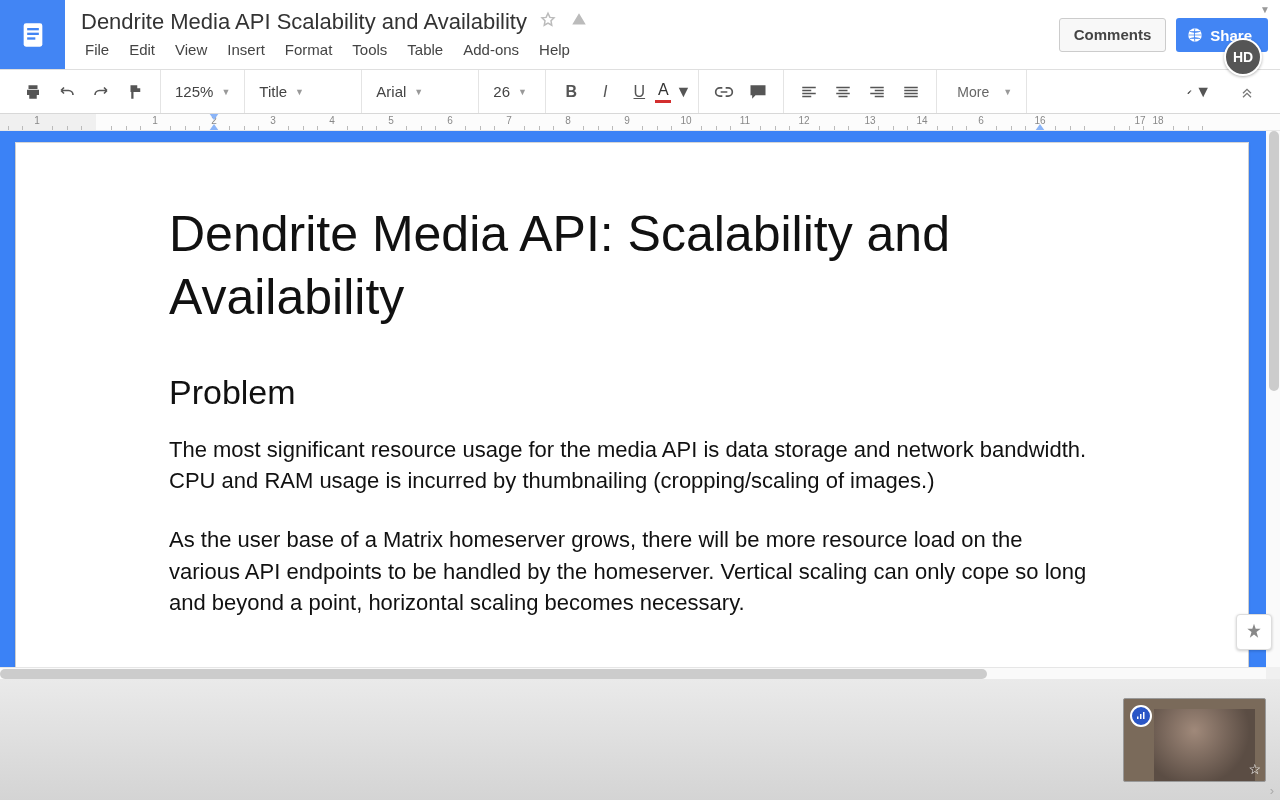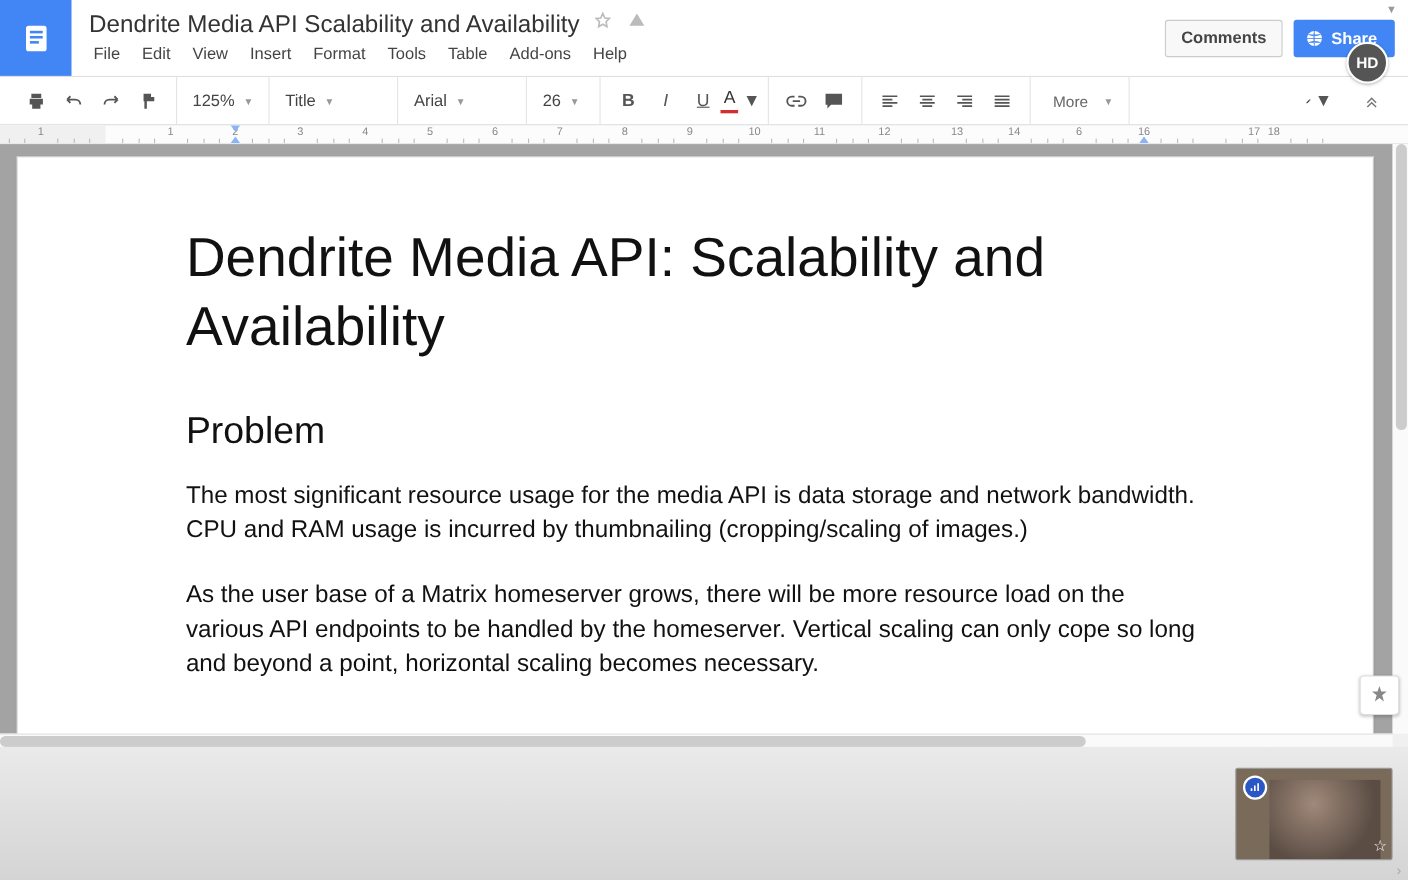--- a/index.html
+++ b/index.html
@@ -35,21 +35,21 @@
 
   .ruler { height:17px; background:#fcfcfc; border-bottom:1px solid #e8e8e8; position:relative; font-size:10px; color:#888; white-space:nowrap; overflow:hidden;}
   .ruler-track { position:absolute; left:0; right:0; top:0; bottom:0;}
   .rnum { position:absolute; top:1px; transform:translateX(-50%);}
   .rtick { position:absolute; top:12px; width:1px; height:4px; background:#bbb;}
   .indent-down { position:absolute; top:-1px; width:0;height:0; border-left:5px solid transparent; border-right:5px solid transparent; border-top:7px solid #8ab4f8;}
   .indent-up { position:absolute; bottom:-1px; width:0;height:0; border-left:5px solid transparent; border-right:5px solid transparent; border-bottom:7px solid #8ab4f8;}
   .ruler .shade-left{position:absolute;left:0;top:0;bottom:0;background:#f0f0f0;}
 
   .workspace { position:absolute; top:131px; bottom:0; left:0; right:0; background:#f0f0f0; }
-  .page-container { position:absolute; top:0; left:0; right:14px; bottom:133px; overflow:hidden; background:#a3a3a3;}
+  .page-container { position:absolute; top:0; left:0; right:14px; bottom:133px; overflow:hidden; background:#3b82f6;}
   .page { position:absolute; top:12px; left:16px; width:1232px; min-height:550px; background:#fff; box-shadow:0 1px 3px rgba(0,0,0,0.18), 0 0 0 1px #ddd; padding:60px 153px 0 153px;}
   .doc-h1 { font-size:50px; font-weight:400; color:#111; line-height:1.26; margin:0 0 44px 0; letter-spacing:0px;}
   .doc-h2 { font-size:34px; font-weight:400; color:#111; margin:0 0 22px 0;}
   .doc-p { font-size:22px; color:#111; line-height:1.42; margin:0 0 28px 0;}
 
   .hscroll { position:absolute; left:0; right:14px; bottom:121px; height:12px; background:#fafafa; border-top:1px solid #e6e6e6;}
   .hscroll .thumb{ position:absolute; left:0; top:1px; height:10px; width:78%; background:#ccc; border-radius:5px;}
   .vscroll { position:absolute; right:0; top:0; bottom:133px; width:14px; background:#fafafa;}
   .vscroll .thumb{ position:absolute; top:0; right:1px; width:10px; height:260px; background:#ccc; border-radius:5px;}
 

